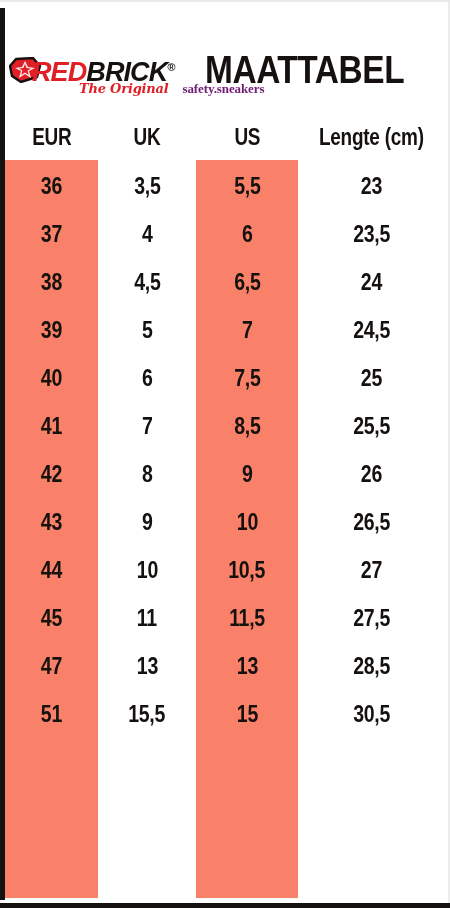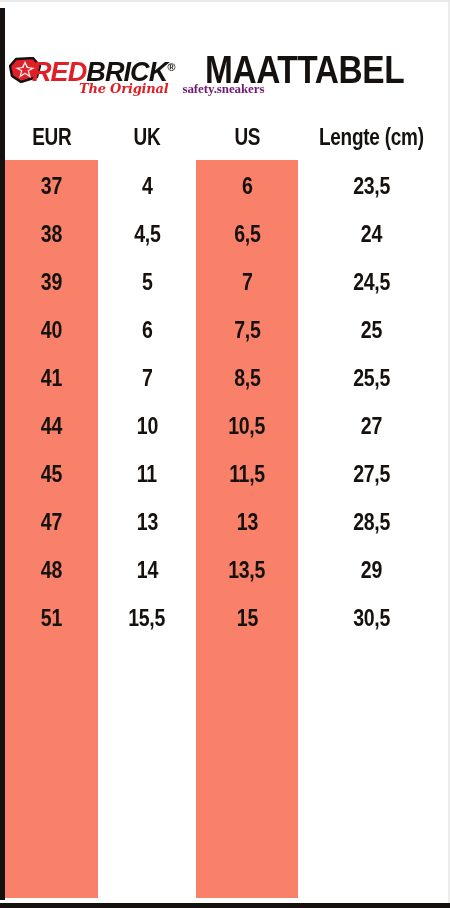--- a/index.html
+++ b/index.html
@@ -211,20 +211,26 @@
     <thead>
       <tr>
         <th><span>EUR</span></th>
         <th><span>UK</span></th>
         <th><span>US</span></th>
         <th><span>Lengte (cm)</span></th>
       </tr>
     </thead>
     <tbody>
       <tr>
+          <td><span>36</span></td>
+          <td><span>3,5</span></td>
+          <td><span>5,5</span></td>
+          <td><span>23</span></td>
+        </tr>
+      <tr>
           <td><span>37</span></td>
           <td><span>4</span></td>
           <td><span>6</span></td>
           <td><span>23,5</span></td>
         </tr>
       <tr>
           <td><span>38</span></td>
           <td><span>4,5</span></td>
           <td><span>6,5</span></td>
           <td><span>24</span></td>
@@ -241,44 +247,50 @@
           <td><span>7,5</span></td>
           <td><span>25</span></td>
         </tr>
       <tr>
           <td><span>41</span></td>
           <td><span>7</span></td>
           <td><span>8,5</span></td>
           <td><span>25,5</span></td>
         </tr>
       <tr>
+          <td><span>42</span></td>
+          <td><span>8</span></td>
+          <td><span>9</span></td>
+          <td><span>26</span></td>
+        </tr>
+      <tr>
+          <td><span>43</span></td>
+          <td><span>9</span></td>
+          <td><span>10</span></td>
+          <td><span>26,5</span></td>
+        </tr>
+      <tr>
           <td><span>44</span></td>
           <td><span>10</span></td>
           <td><span>10,5</span></td>
           <td><span>27</span></td>
         </tr>
       <tr>
           <td><span>45</span></td>
           <td><span>11</span></td>
           <td><span>11,5</span></td>
           <td><span>27,5</span></td>
         </tr>
       <tr>
           <td><span>47</span></td>
           <td><span>13</span></td>
           <td><span>13</span></td>
           <td><span>28,5</span></td>
         </tr>
       <tr>
-          <td><span>48</span></td>
-          <td><span>14</span></td>
-          <td><span>13,5</span></td>
-          <td><span>29</span></td>
-        </tr>
-      <tr>
           <td><span>51</span></td>
           <td><span>15,5</span></td>
           <td><span>15</span></td>
           <td><span>30,5</span></td>
         </tr>
     </tbody>
   </table>
 
 </div>
 

